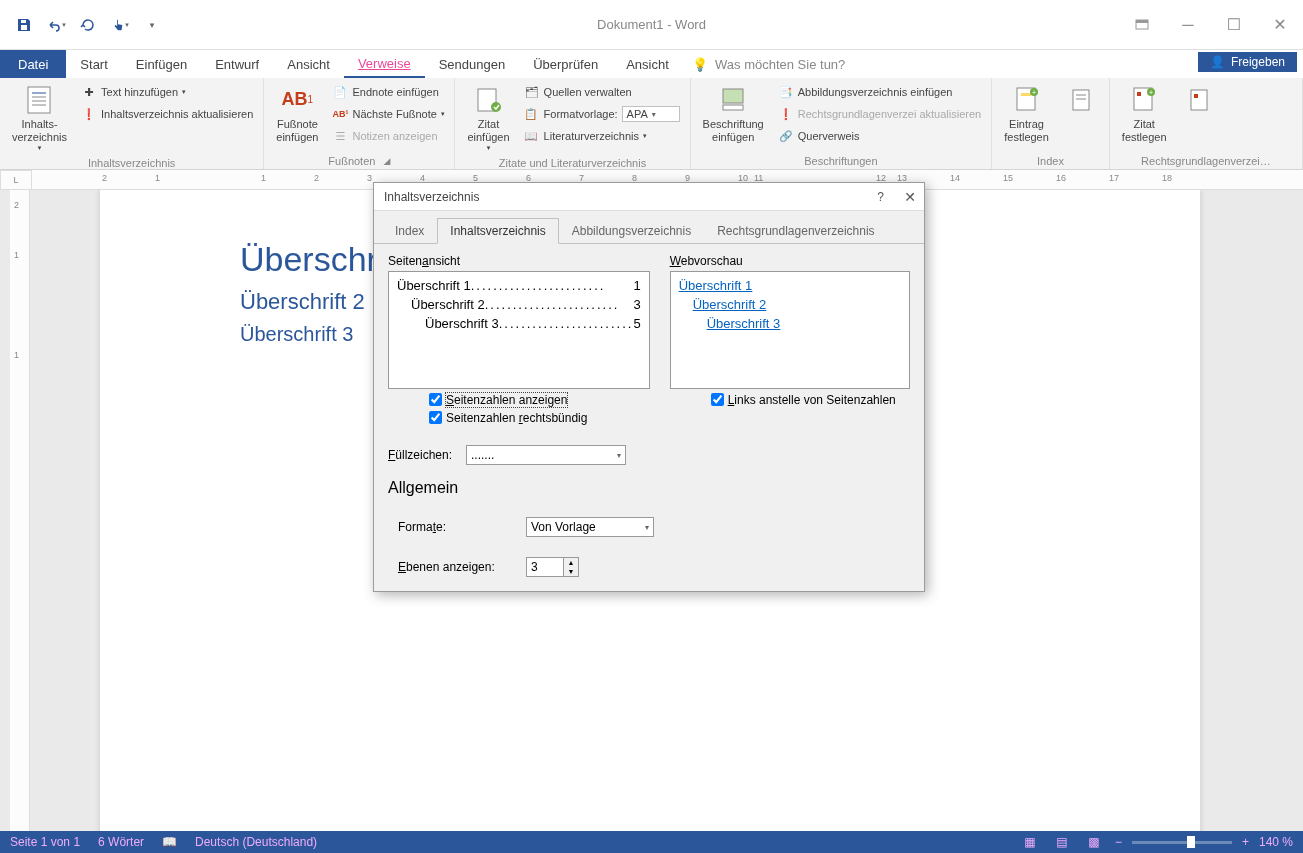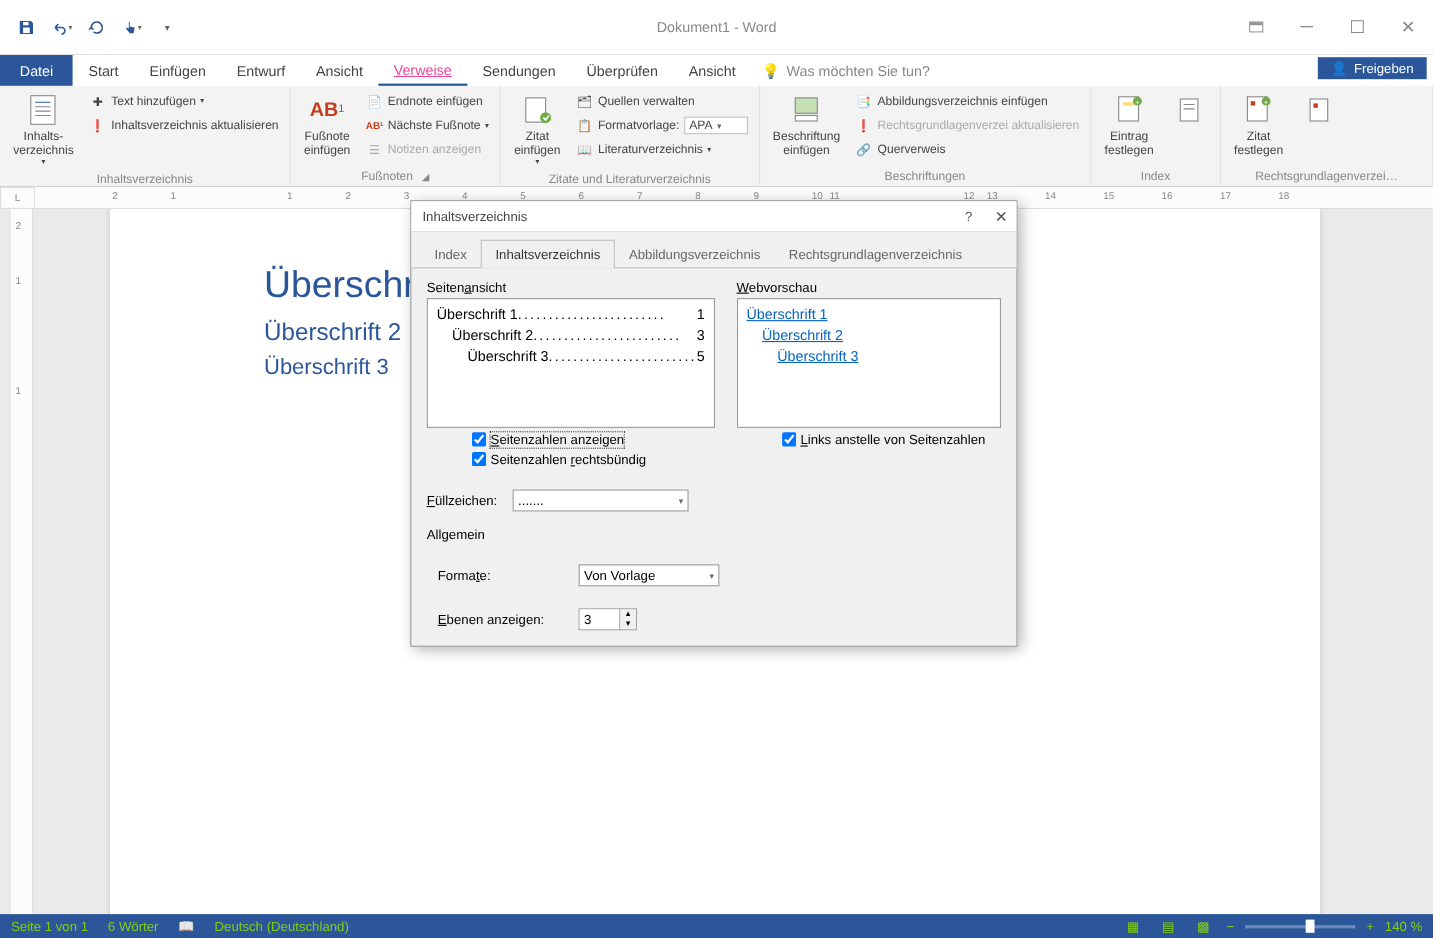--- a/index.html
+++ b/index.html
@@ -67,32 +67,32 @@
 .preview-box { border: 1px solid #999; background: #fff; height: 118px; padding: 6px 8px; position: relative; overflow-y: scroll; font-size: 13px; }
 .toc-line { display: flex; white-space: nowrap; margin-bottom: 4px; }
 .toc-dots { flex: 1; overflow: hidden; letter-spacing: 2px; }
 .web-link { color: #0563c1; text-decoration: underline; cursor: pointer; display: block; margin-bottom: 4px; }
 .checkbox-row { display: flex; align-items: flex-start; gap: 4px; margin-top: 4px; font-size: 12px; margin-left: 41px; }
 .checkbox-row input { cursor: pointer; }
 .checkbox-row label { cursor: pointer; }
 .field-row { display: flex; align-items: center; gap: 8px; margin-top: 20px; font-size: 12px; }
 .field-row label { min-width: 70px; }
 .dlg-combo { border: 1px solid #999; background: #fff; padding: 2px 4px; font-size: 12px; display: inline-flex; align-items: center; justify-content: space-between; cursor: pointer; }
-.section-hdr { font-size: 12px; margin-top: 14px; margin-bottom: 4px; }
+.section-hdr { font-size: 16px; margin-top: 14px; margin-bottom: 4px; }
 .spinner { display: inline-flex; border: 1px solid #999; background: #fff; }
 .spinner input { border: none; width: 36px; padding: 2px 4px; font-size: 12px; text-align: left; }
 .spinner-btns { display: flex; flex-direction: column; border-left: 1px solid #999; }
 .spinner-btn { width: 14px; height: 9px; font-size: 7px; display: flex; align-items: center; justify-content: center; cursor: pointer; background: #f0f0f0; }
 .dlg-btns-right { display: flex; justify-content: flex-end; gap: 8px; margin-top: 20px; }
 .dlg-btn { border: 1px solid #adadad; background: #e1e1e1; padding: 3px 14px; font-size: 12px; cursor: pointer; }
 .dlg-footer { border-top: 1px solid #ddd; padding: 10px 14px; display: flex; justify-content: flex-end; gap: 10px; }
 .dlg-btn.primary { border: 2px solid #2b579a; padding: 3px 26px; }
 
 
-.statusbar { position: absolute; bottom: 0; left: 0; right: 0; height: 22px; background: #2b579a; color: #84cc16; display: flex; align-items: center; font-size: 12px; padding: 0 10px; gap: 18px; }
+.statusbar { position: absolute; bottom: 0; left: 0; right: 0; height: 22px; background: #2b579a; color: #f0abfc; display: flex; align-items: center; font-size: 12px; padding: 0 10px; gap: 18px; }
 .status-right { position: absolute; right: 10px; display: flex; align-items: center; gap: 10px; }
 .zoom-slider { width: 100px; height: 3px; background: #6a8bb8; position: relative; }
 .zoom-thumb { position: absolute; width: 8px; height: 12px; background: #fff; top: -5px; left: 55px; }
 .view-btn { width: 22px; height: 18px; display: flex; align-items: center; justify-content: center; cursor: pointer; }
 .disabled { color: #aaa; }
 </style>
 </head>
 <body>
 
 <div class="titlebar">

